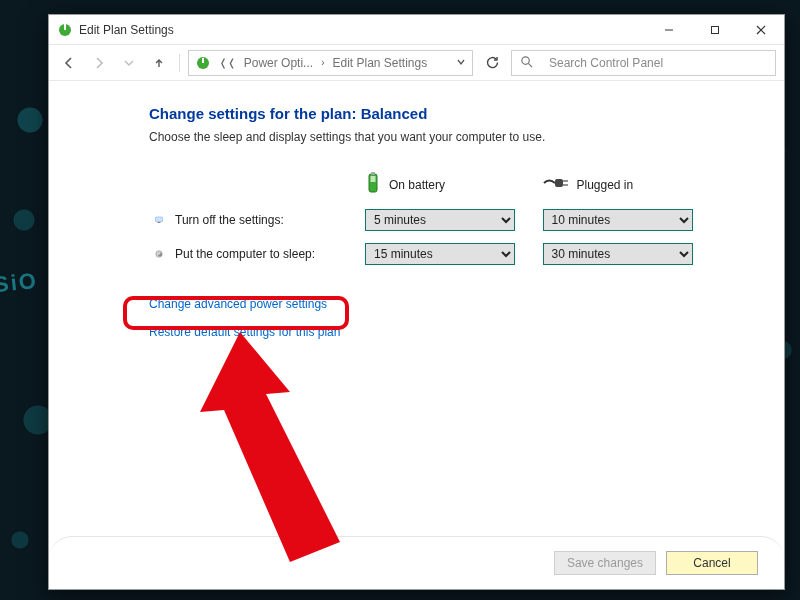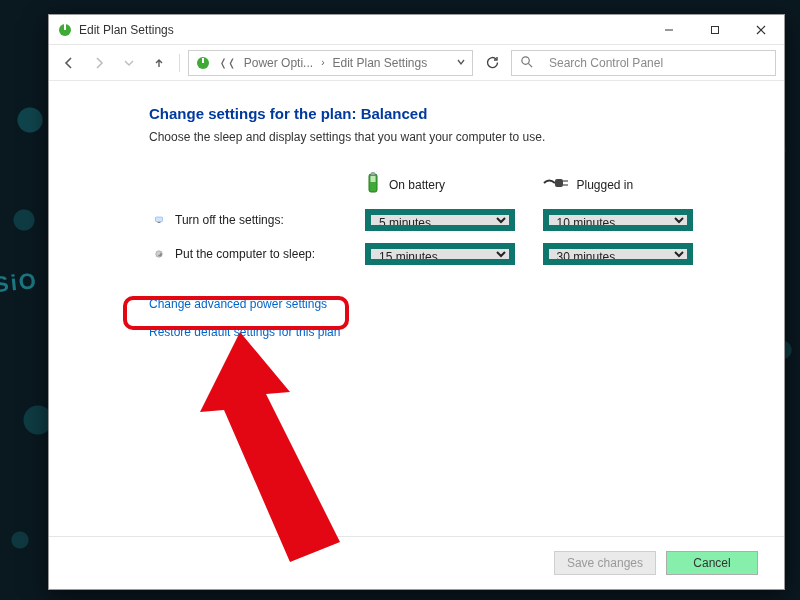--- a/index.html
+++ b/index.html
@@ -99,21 +99,21 @@
   .sub { font-size:12px; color:#333; margin:0 0 22px 0;}
   table.grid { border-collapse:collapse; width:100%; }
   table.grid td { padding:6px 6px; vertical-align:middle; font-size:12px;}
   .colicon{ width:20px;}
   .headercell{ text-align:left; padding-left:34px;}
   .hc-inner{ display:flex; align-items:center; gap:8px; }
   .battery-icon{ width:16px; height:22px; }
   .plug-icon{ width:26px; height:12px; }
   select.combo{
     width:150px; height:22px;
-    border:6px solid #0f766e; background:#e1e1e1;
+    border:1px solid #0f766e; background:#e1e1e1;
     font-size:12px; padding:0 4px; color:#222;
     appearance:auto;
   }
   .links { margin-top:26px; }
   .linklike {
     color:#0066cc; font-size:12px; background:none;border:0;padding:0;cursor:pointer;
     text-align:left;
   }
   .links .linklike { display:block; margin-bottom:14px;}
   .highlight-box{
@@ -121,24 +121,25 @@
     border:4px solid #e30613; border-radius:10px;
     pointer-events:none;
   }
 
   
   .footer {
     border-top:1px solid #e5e5e5;
     padding:14px 26px;
     display:flex; justify-content:flex-end; gap:10px;
     background:#fff;
+    border-radius:23px;
   }
   .btn {
     min-width:92px; height:24px; font-size:12px;
-    border:1px solid #adadad; background:#86efac; color:#333;
+    border:1px solid #adadad; background:#fef9c3; color:#333;
     display:flex;align-items:center;justify-content:center; padding:0 12px;
   }
   .btn.disabled{ color:#9a9a9a; background:#eaeaea; border-color:#cfcfcf;}
 
   
   .arrow {
     position:absolute; pointer-events:none;
   }
 </style>
 </head>

